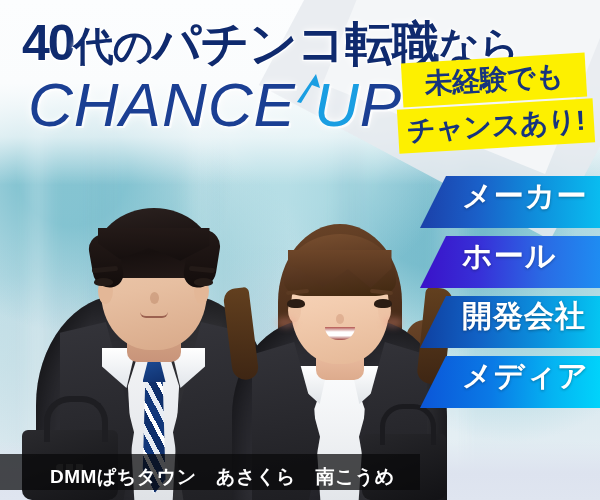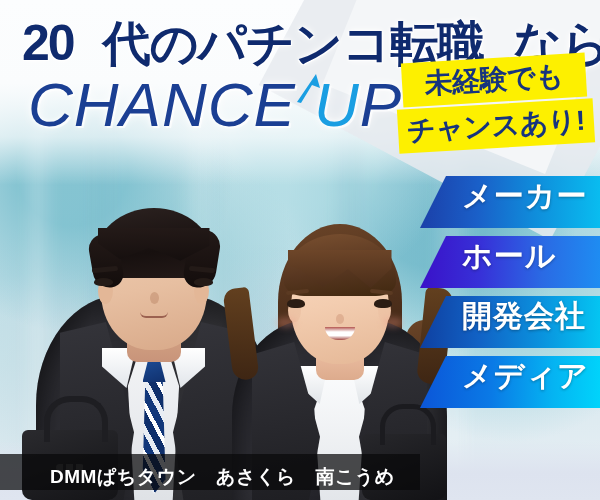--- a/index.html
+++ b/index.html
@@ -288,21 +288,21 @@
   }
 
   
   .headline{
     position:absolute; left:22px; top:18px;
     font-size:42px; font-weight:bold; letter-spacing:-1px;
     color:#0f2a6e; white-space:nowrap; line-height:1;
     text-shadow:0 0 4px #fff, 0 0 8px #fff, 1px 1px 0 #fff, -1px 1px 0 #fff;
   }
   .headline .num{ font-size:50px; letter-spacing:-2px; }
-  .headline .sm{ font-size:48px;margin-left:29px; }
+  .headline .sm{ font-size:40px; }
   .headline .kana{ font-size:48px; }
 
   .chanceup{
     position:absolute; left:28px; top:74px;
     font-size:62px; font-weight:normal; font-style:italic;
     letter-spacing:1px; line-height:1; white-space:nowrap;
     color:#1b3f93;
     text-shadow:0 0 5px rgba(255,255,255,.95), 0 0 11px rgba(255,255,255,.9), 2px 2px 0 rgba(255,255,255,.7);
   }
   .chanceup .u{
@@ -422,21 +422,21 @@
       <div class="w-eyeR"></div>
       <div class="w-nose"></div>
       <div class="w-smile"></div>
     </div>
 
     <div class="bag-l"></div>
     <div class="bag-r"></div>
   </div>
 
   <div class="headline">
-    <span class="num">20</span><span class="sm">代の</span><span class="kana">パチンコ</span><span class="kana">転職</span><span class="sm">なら</span>
+    <span class="num">40</span><span class="sm">代の</span><span class="kana">パチンコ</span><span class="kana">転職</span><span class="sm">なら</span>
   </div>
 
   <div class="chanceup">
     <span>CHANCE </span><span class="u">U</span><span>P</span>
   </div>
   <svg class="u-arrow" viewBox="0 0 34 34">
     <path d="M7 30 L26 2 L30 16 L22 13 L11 31 Z" fill="#1a9ee2"></path>
   </svg>
 
   <div class="badge">

